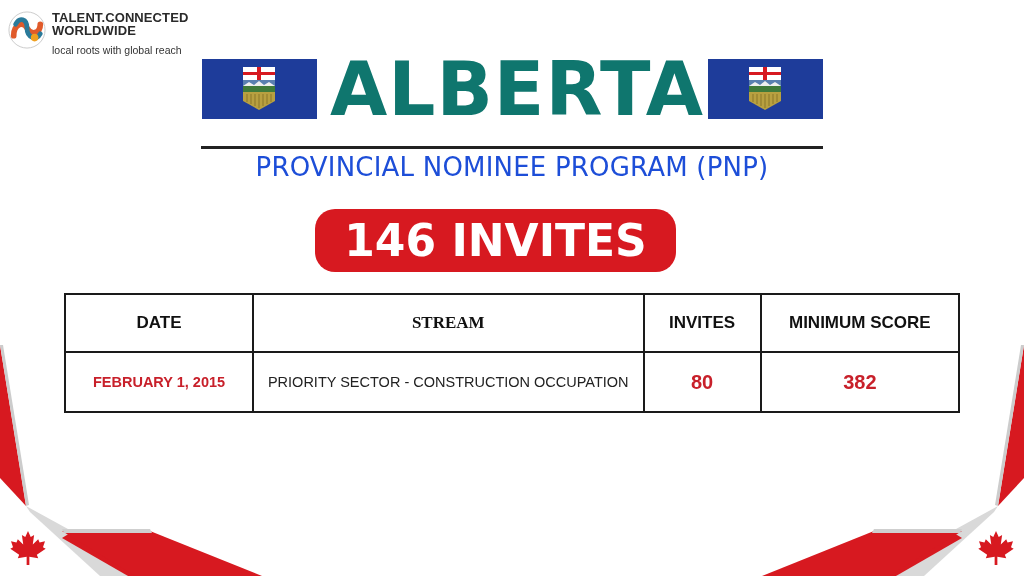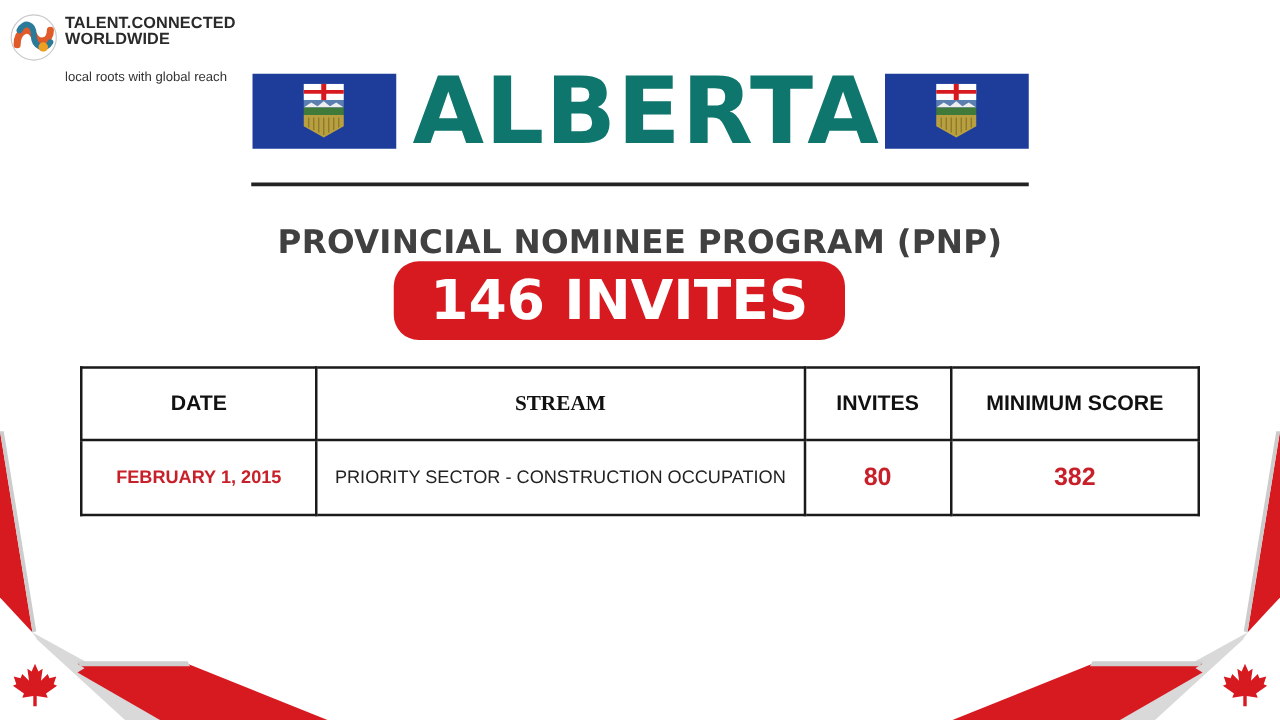--- a/index.html
+++ b/index.html
@@ -2,28 +2,28 @@
 <html><head>
 <meta charset="utf-8">
 <style>
   html, body { margin:0; padding:0; }
   body { width:1024px; height:576px; position:relative; overflow:hidden; background:#ffffff; font-family:"Liberation Sans", sans-serif; }
   .bg-deco { position:absolute; left:0; top:0; width:1024px; height:576px; z-index:0; }
   .logo { position:absolute; left:8px; top:11px; display:flex; align-items:flex-start; z-index:2; }
   .logo-mark { width:38px; height:38px; }
   .logo-text { margin-left:6px; line-height:1; }
   .logo-title { font-weight:bold; font-size:13px; color:#2a2a2a; letter-spacing:0.1px; display:block; }
-  .logo-tag { font-size:10.5px; color:#333; display:block; margin-top:20px; }
+  .logo-tag { font-size:10.5px; color:#333; display:block; margin-top:8px; }
   .flag { position:absolute; top:59px; width:115px; height:60px; background:#1e3c9a; z-index:2; }
   .flag.left { left:202px; }
   .flag.right { left:708px; }
   .flag svg { position:absolute; left:40px; top:8px; }
   .title { position:absolute; left:330px; top:44px; width:370px; text-align:center; font-family:"DejaVu Sans", sans-serif; font-weight:bold; font-size:74px; line-height:90px; color:#0f766e; letter-spacing:1px; z-index:2; }
   .rule { position:absolute; left:201px; top:146px; width:622px; height:3px; background:#222; z-index:2; }
-  .subtitle { position:absolute; left:201px; top:152px; width:622px; text-align:center; font-family:"DejaVu Sans", sans-serif; font-weight:bold; font-size:26px; color:#404040; letter-spacing:0.2px; z-index:2;margin-top:27px; }
+  .subtitle { position:absolute; left:201px; top:152px; width:622px; text-align:center; font-family:"DejaVu Sans", sans-serif; font-weight:normal; font-size:26px; color:#1d4ed8; letter-spacing:0.2px; z-index:2; }
   .badge { position:absolute; left:315px; top:209px; width:361px; height:63px; background:#d71920; border-radius:20px; color:#fff; text-align:center; font-family:"DejaVu Sans", sans-serif; font-weight:bold; font-size:44px; line-height:63px; z-index:2; }
   table.draws { position:absolute; left:64px; top:293px; width:896px; border-collapse:collapse; background:#fff; z-index:2; }
   table.draws th, table.draws td { border:2px solid #1a1a1a; text-align:center; padding:0; }
   table.draws th { height:56px; font-weight:bold; font-size:17px; color:#111; }
   table.draws td { height:58px; }
   td.date { color:#c8202a; font-weight:bold; font-size:14.5px; }
   td.stream { color:#222; font-size:14.5px; }
   td.num { color:#c8202a; font-weight:bold; font-size:20px; }
   .c1 { width:181px; } .c2 { width:378px;font-family:Liberation Serif, serif; } .c3 { width:112px; } .c4 { width:191px;border-radius:17px; }
 </style>

